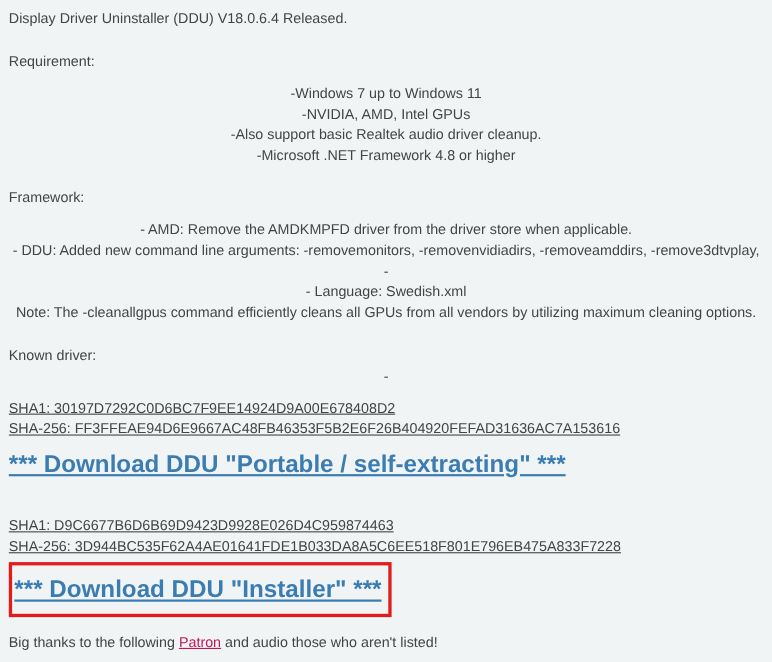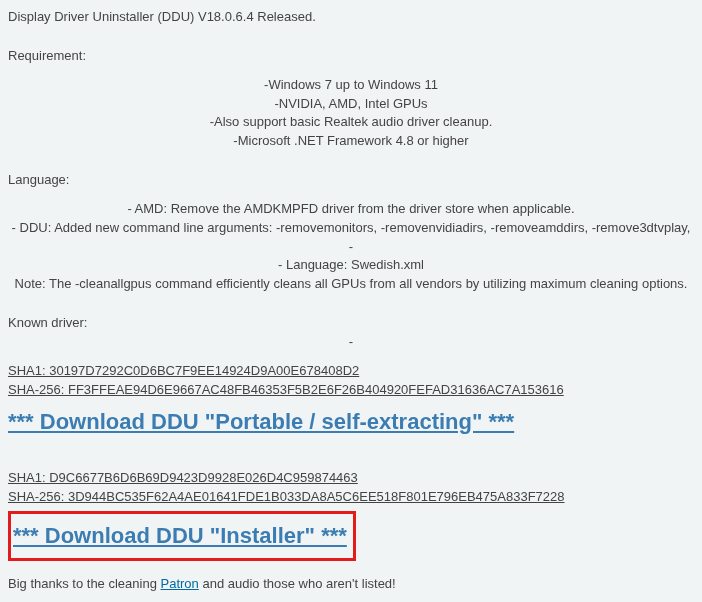--- a/index.html
+++ b/index.html
@@ -24,21 +24,21 @@
   a.dl-link {
     color: #3b7db2;
     font-weight: bold;
     font-size: 22px;
     text-decoration: underline;
     display: inline-block;
     margin-top: 6px;
     margin-bottom: 4px;
   }
   a.inline-link {
-    color: #0369a1;
+    color: #be185d;
     text-decoration: underline;
   }
   .hash {
     white-space: pre-wrap;
     text-decoration: underline;
   }
   .highlight-box {
     display: inline-block;
     border: 3px solid #e31b1b;
     padding: 0 6px 2px 2px;
@@ -59,21 +59,21 @@
 
 <div class="section-heading">Requirement:</div>
 <div class="spacer"></div>
 <div class="block">-Windows 7 up to Windows 11
 -NVIDIA, AMD, Intel GPUs
 -Also support basic Realtek audio driver cleanup.
 -Microsoft .NET Framework 4.8 or higher</div>
 
 <div class="spacer"></div>
 
-<div class="section-heading">Language:</div>
+<div class="section-heading">Framework:</div>
 <div class="spacer"></div>
 <div class="block">- AMD: Remove the AMDKMPFD driver from the driver store when applicable.
 - DDU: Added new command line arguments: -removemonitors, -removenvidiadirs, -removeamddirs, -remove3dtvplay, -
 - Language: Swedish.xml
 Note: The -cleanallgpus command efficiently cleans all GPUs from all vendors by utilizing maximum cleaning options.</div>
 
 <div class="spacer"></div>
 
 <div class="section-heading">Known driver:</div>
 <div class="block">-</div>
@@ -88,17 +88,17 @@
 <div class="spacer-lg"></div>
 
 <div class="hash">SHA1: D9C6677B6D6B69D9423D9928E026D4C959874463
 SHA-256: 3D944BC535F62A4AE01641FDE1B033DA8A5C6EE518F801E796EB475A833F7228</div>
 
 <div class="highlight-box">
   <a href="#" class="dl-link">*** Download DDU "Installer" ***</a>
 </div>
 
 <div class="thanks-footer">
-  <span>Big thanks to the cleaning </span><a href="#" class="inline-link">Patron</a><span> and audio those who aren't listed!</span>
+  <span>Big thanks to the following </span><a href="#" class="inline-link">Patron</a><span> and audio those who aren't listed!</span>
 </div>
 
 
 
 
 </body></html>

